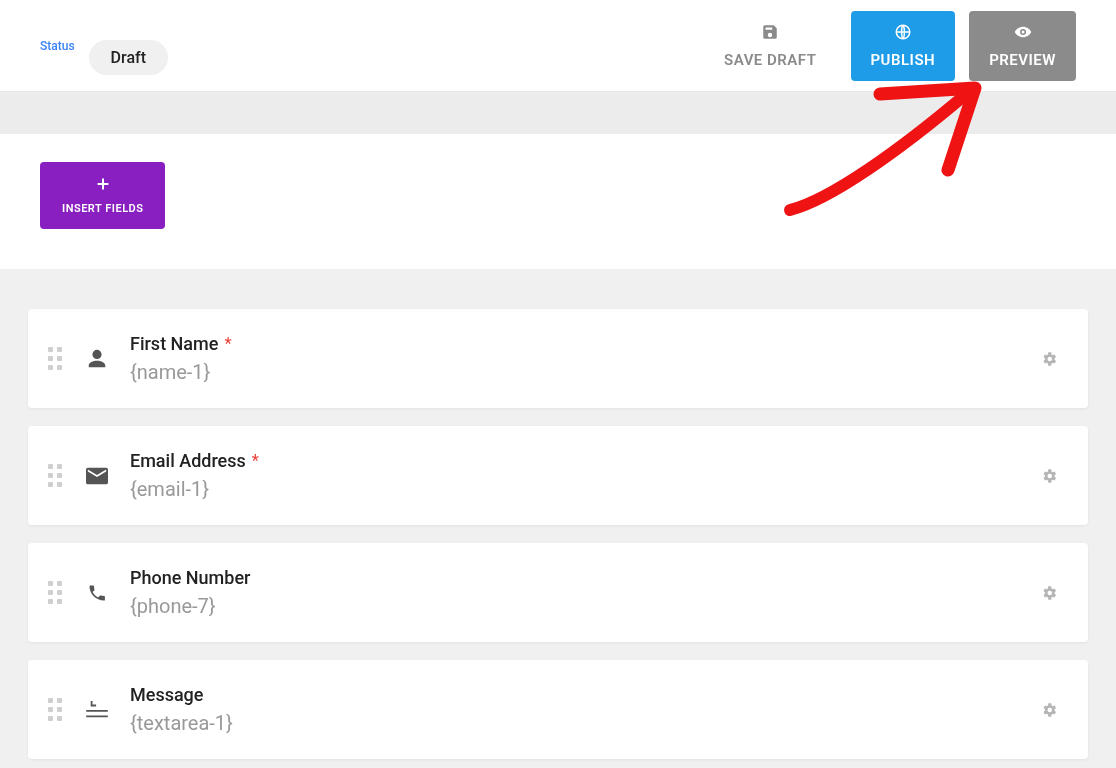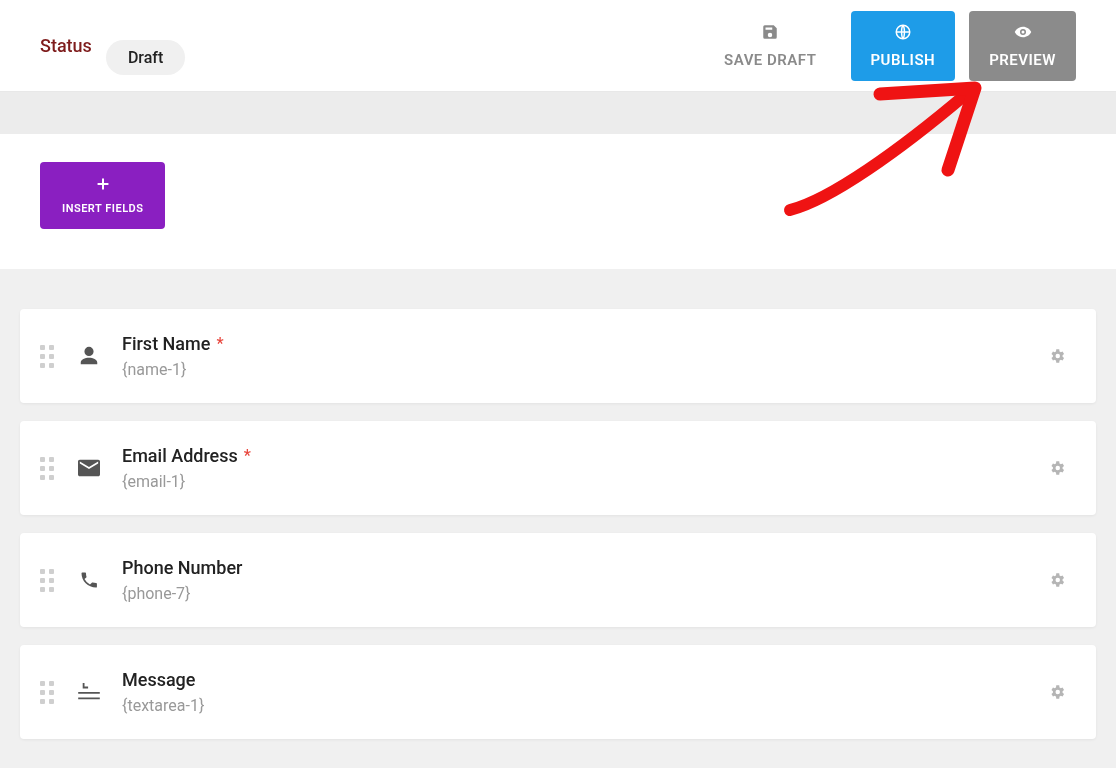--- a/index.html
+++ b/index.html
@@ -23,22 +23,22 @@
       justify-content: space-between;
       padding: 0 40px;
       border-bottom: 1px solid #e8e8e8;
     }
     .status-group {
       display: flex;
       align-items: center;
       gap: 14px;
     }
     .status-label {
-      color: #7f1d1d;
-      font-size: 18px;
+      color: #3b82f6;
+      font-size: 12px;
       font-weight: 500;
     }
     .status-pill {
       background: #f0f0f0;
       border-radius: 20px;
       padding: 8px 22px;
       font-size: 16px;
       color: #222;
       font-weight: 500;
       margin-top: 24px;
@@ -81,21 +81,21 @@
     }
     .gap-band {
       height: 42px;
       background: #ececec;
     }
     .insert-panel {
       background: #fff;
       padding: 28px 40px 40px;
     }
     .fields-area {
-      padding: 40px 20px 0;
+      padding: 40px 28px 0;
     }
     .field-card {
       background: #fff;
       border-radius: 4px;
       box-shadow: 0 1px 3px rgba(0,0,0,0.06);
       padding: 24px 26px 24px 20px;
       margin-bottom: 18px;
       display: flex;
       align-items: center;
     }
@@ -131,21 +131,21 @@
       margin-bottom: 6px;
       display: flex;
       align-items: center;
       gap: 6px;
     }
     .required-star {
       color: #e8463d;
       font-size: 16px;
     }
     .field-token {
-      font-size: 16px;
+      font-size: 20px;
       color: #999;
     }
     .gear-btn {
       color: #b5b5b5;
       cursor: pointer;
       background: none;
       border: none;
       padding: 4px;
     }
     .icon-svg {

